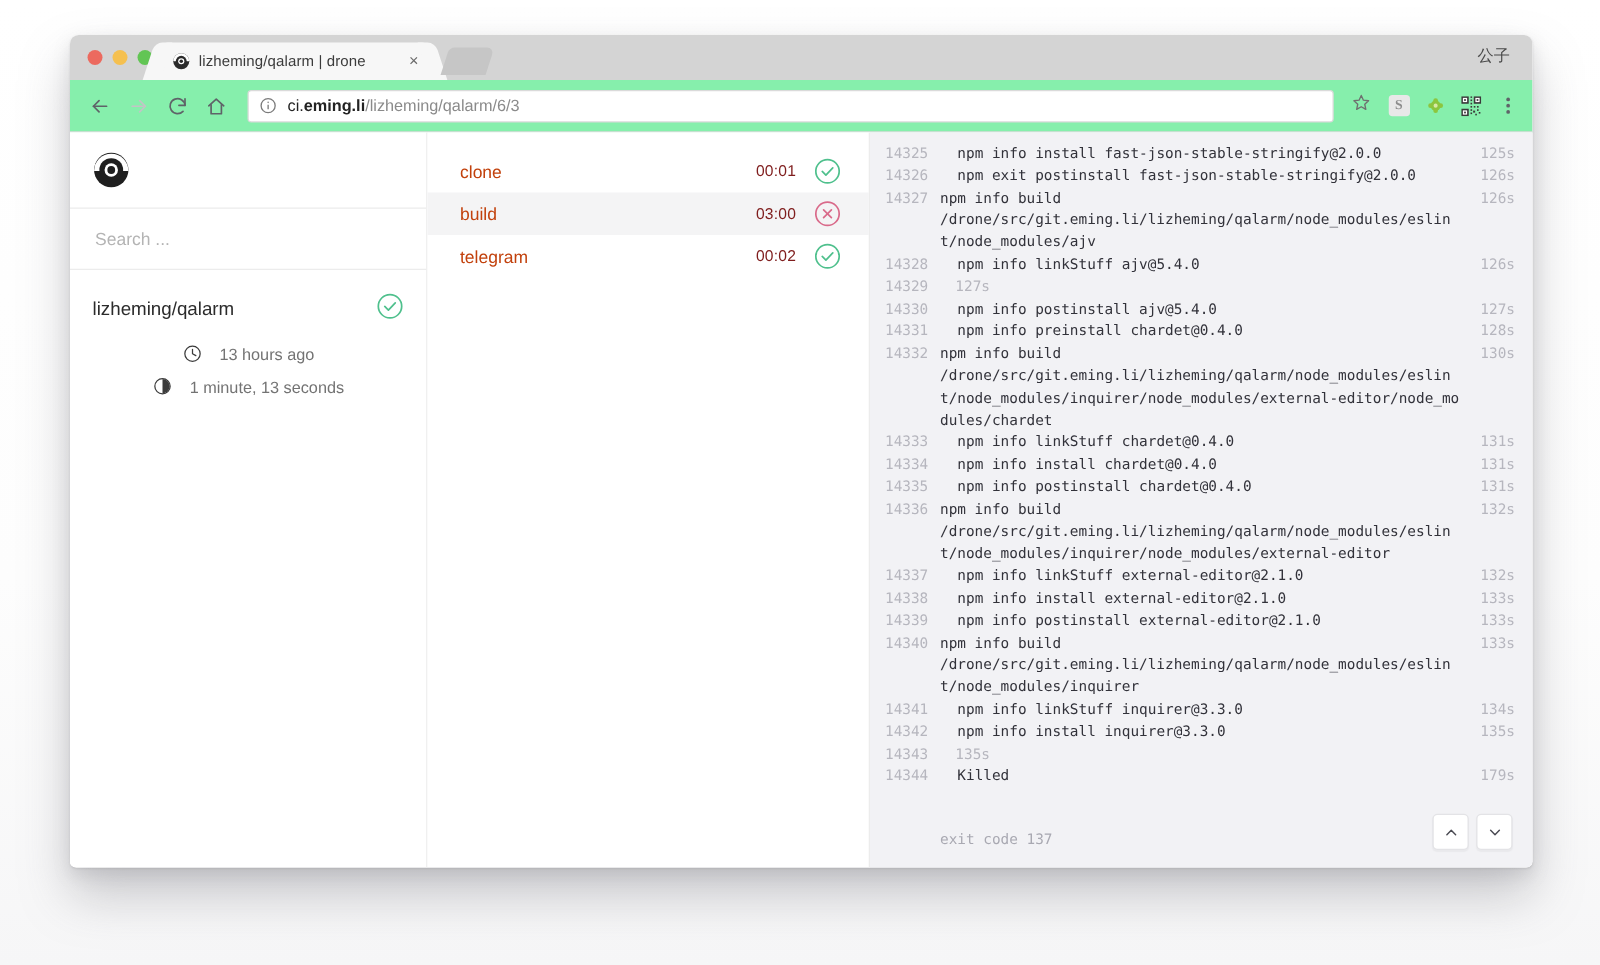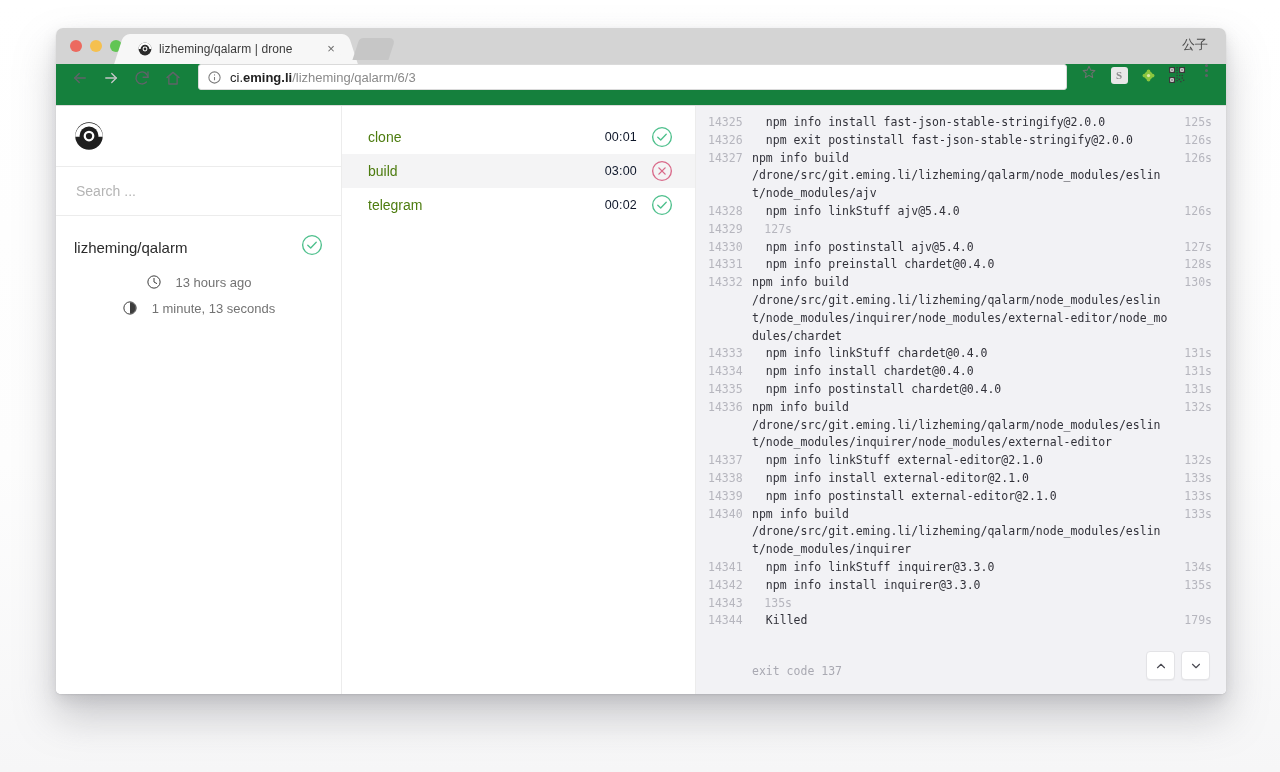--- a/index.html
+++ b/index.html
@@ -81,23 +81,23 @@
     position: absolute; left: 300px; bottom: 4px;
     width: 36px; height: 22px;
     background: #c6c6c6;
     border-radius: 4px 6px 0 0;
     transform: skewX(-18deg);
   }
 
   
   .toolbar {
     height: 42px; flex: 0 0 42px;
-    background: #15803d;
+    background: #86efac;
     border-bottom: 1px solid #dcdcdc;
-    display: flex; align-items: flex-start;
+    display: flex; align-items: center;
     padding: 0 10px;
     box-sizing: border-box;
   }
   .navbtn {
     width: 28px; height: 28px; margin-right: 3px;
     display: flex; align-items: center; justify-content: center;
     color: #5f6368; cursor: pointer;
   }
   .navbtn.disabled { color: #c3c4c6; }
   .omnibox {
@@ -194,22 +194,22 @@
     background: #fff;
   }
   .step {
     height: 34px;
     display: flex; align-items: center;
     padding: 0 22px 0 26px;
     box-sizing: border-box;
     cursor: pointer;
   }
   .step.active { background: #f4f4f5; align-items: center; }
-  .step-name { flex: 1; font-size: 14px; color: #4d7c0f; }
-  .step-time { font-size: 12.5px; color: #0f172a; margin-right: 14px; letter-spacing:.2px;}
+  .step-name { flex: 1; font-size: 14px; color: #c2410c; }
+  .step-time { font-size: 12.5px; color: #7f1d1d; margin-right: 14px; letter-spacing:.2px;}
   .step-status { width: 22px; height: 22px; flex: 0 0 22px; }
 
   
   .console {
     flex: 1; min-width: 0;
     background: #f2f2f5;
     position: relative;
     display: flex; flex-direction: column;
     overflow: hidden;
   }

